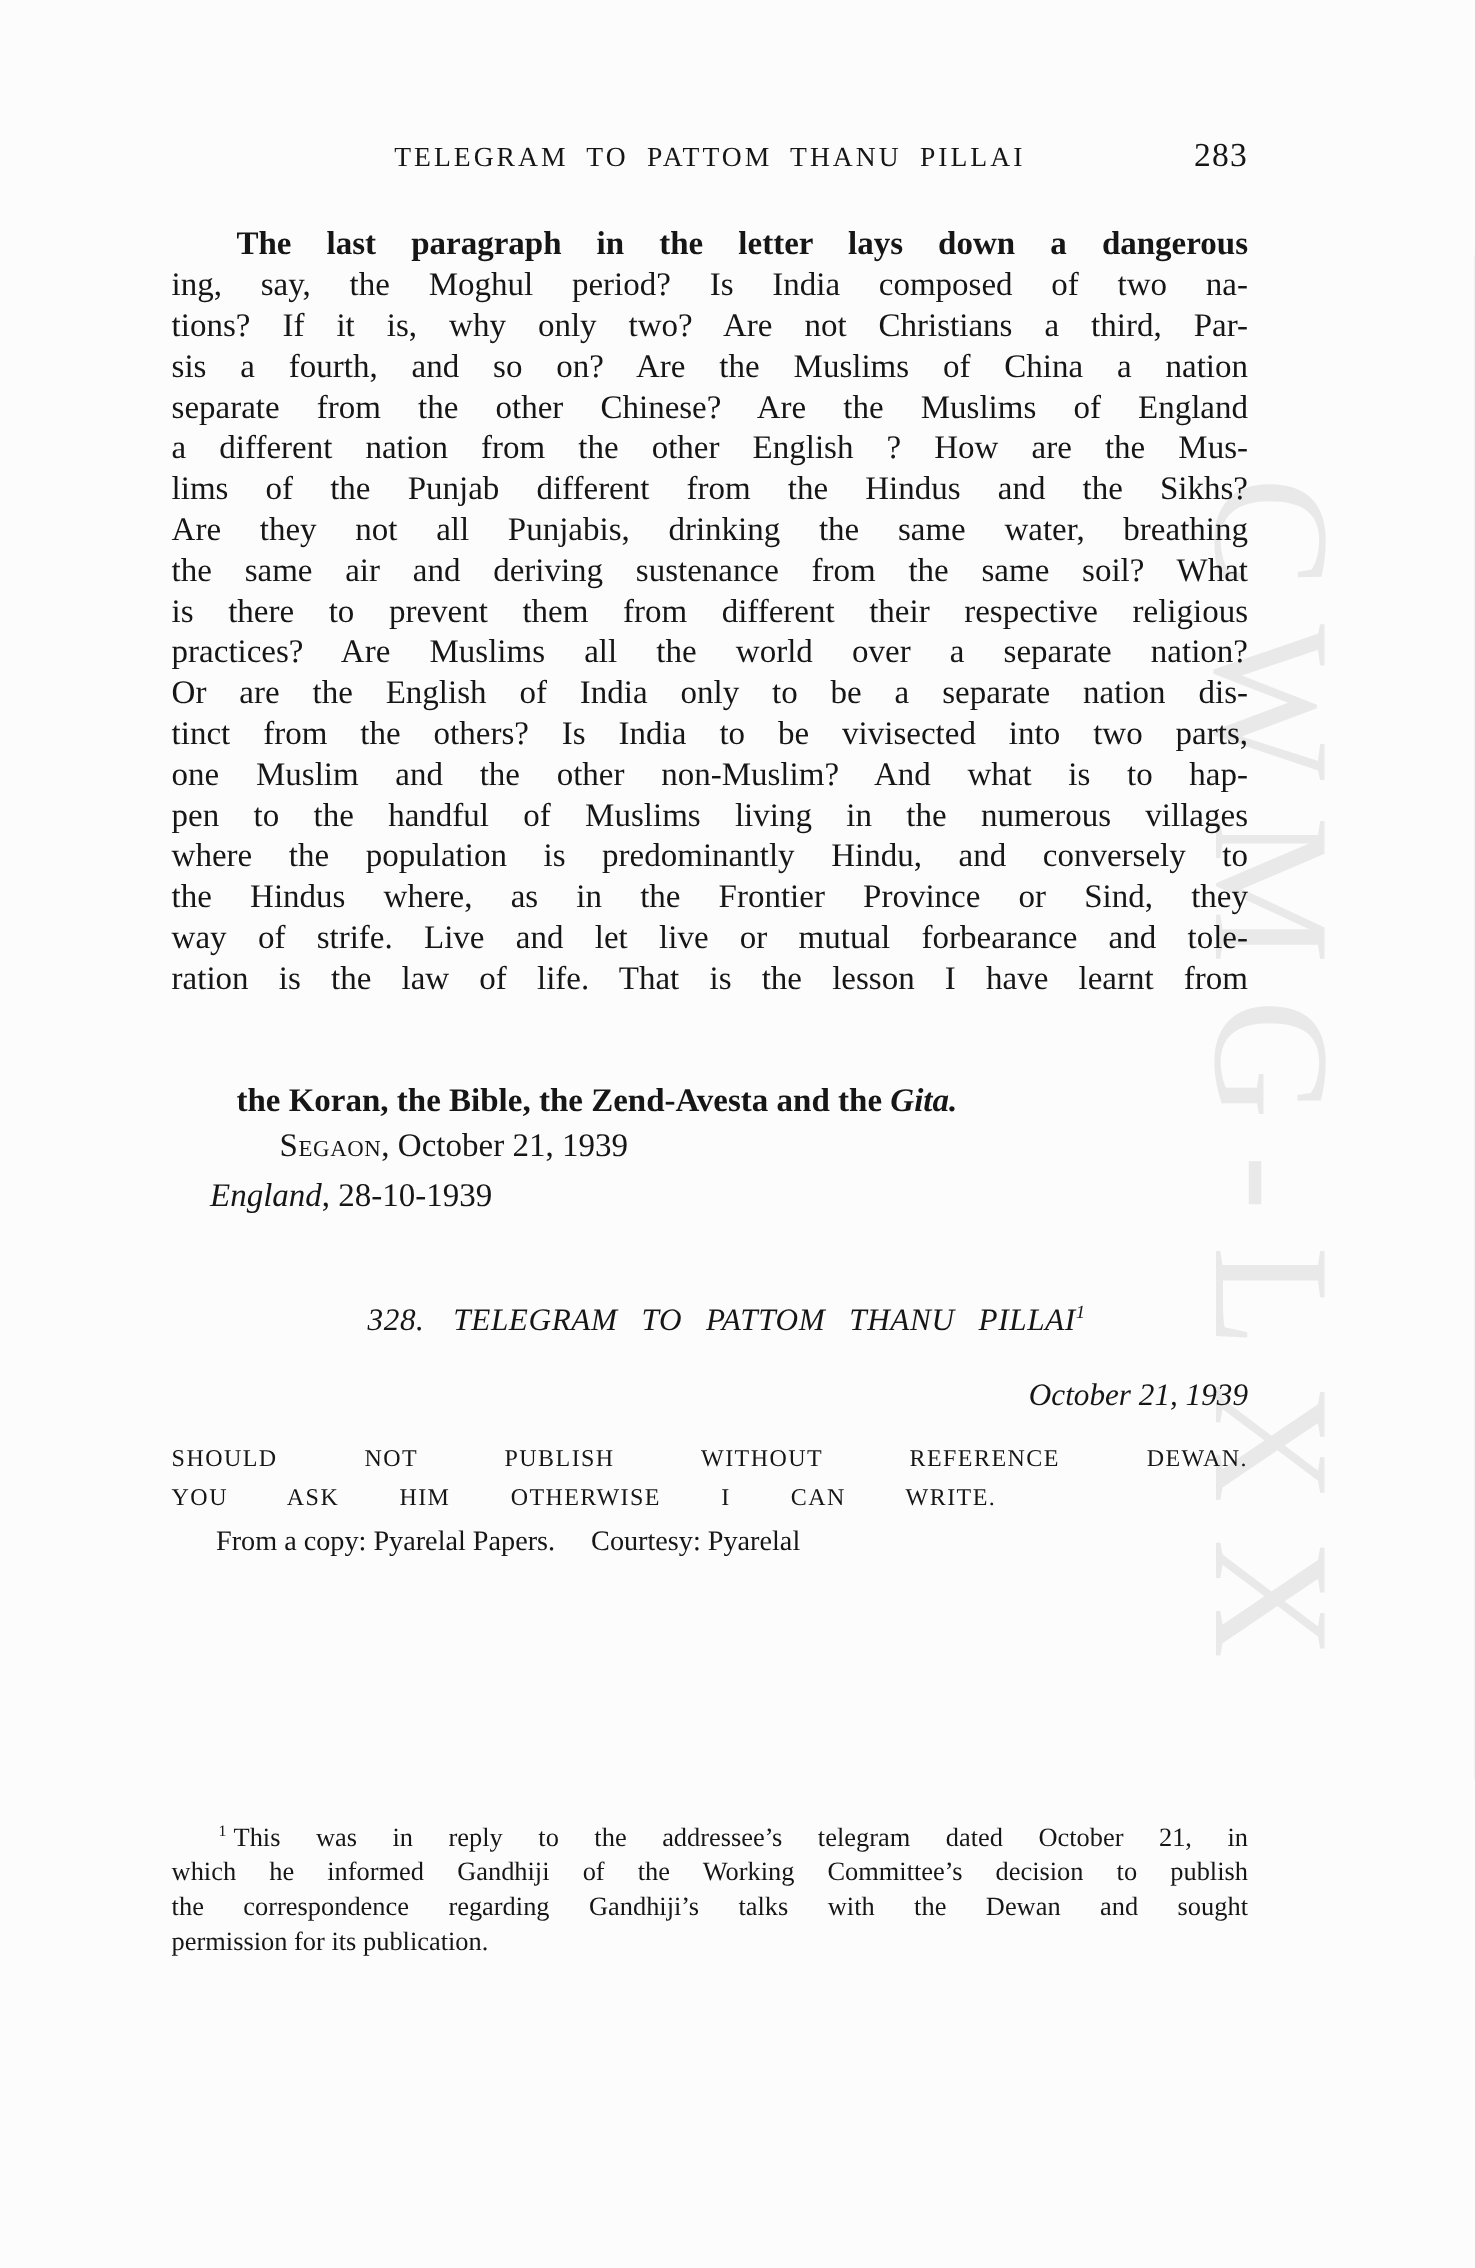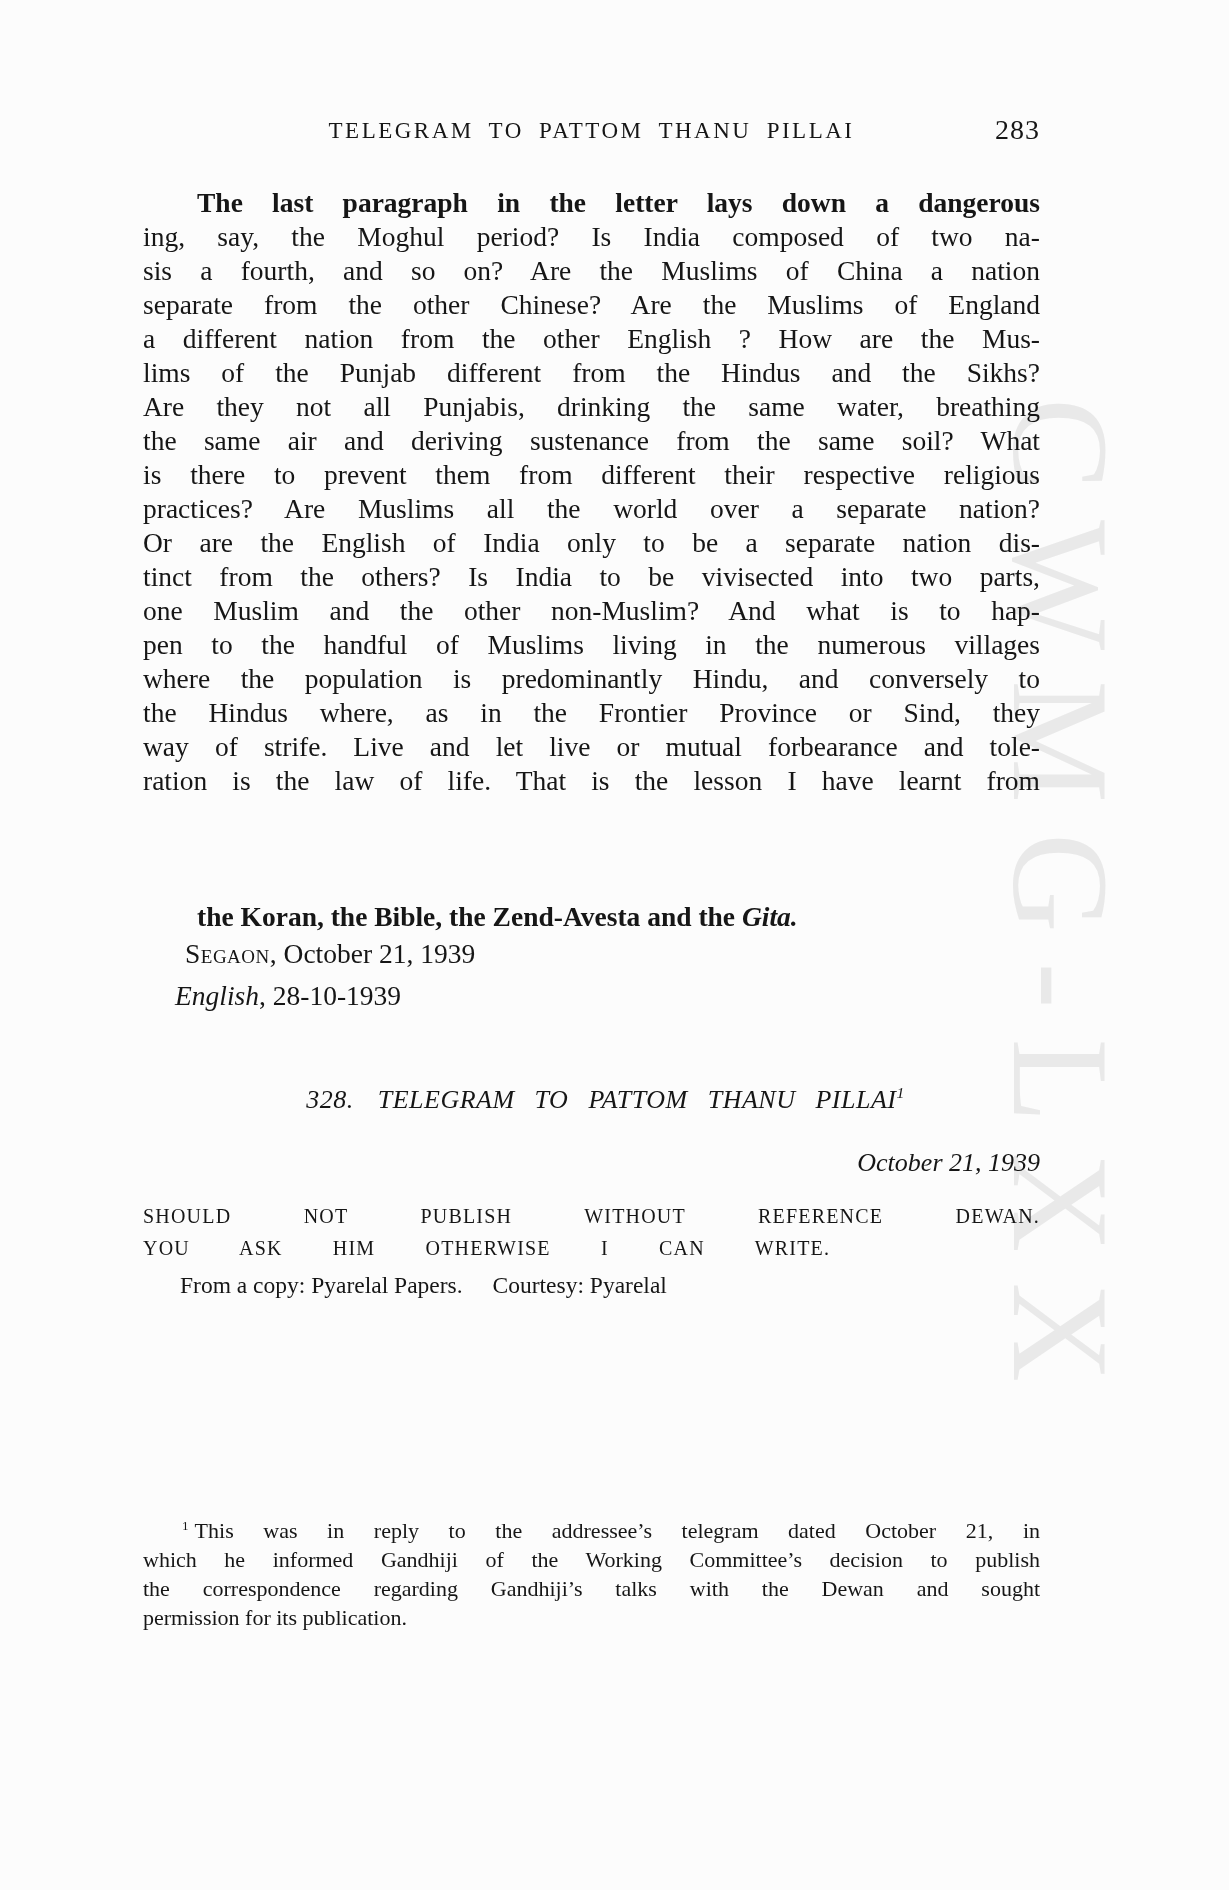--- a/index.html
+++ b/index.html
@@ -51,21 +51,21 @@
   }
   .jline{text-align:justify;text-align-last:justify;}
   .body-block > div:first-child{padding-left:54px;font-weight:bold;}
   .ital{font-style:italic;}
   
   .dateline{
     position:absolute;left:143px;top:938px;width:897px;
     font-size:27.5px;
   }
   .dateline .indent{display:inline-block;width:42px;}
-  .sc{font-variant:small-caps;letter-spacing:0.5px;}
+  .sc{font-variant:small-caps;letter-spacing:0.5px;margin-left:48px;}
   .publine{
     position:absolute;left:143px;top:980px;width:897px;
     font-size:27.5px;
   }
   .publine .indent{display:inline-block;width:32px;}
   
   .article-heading{
     position:absolute;left:143px;top:1085px;width:897px;
     text-align:center;font-style:italic;
     font-size:26px;word-spacing:13px;letter-spacing:0.5px;
@@ -107,20 +107,21 @@
   <div class="content">
 
     <div class="running-header">
       <span class="running-title">TELEGRAM TO PATTOM THANU PILLAI</span>
       <span class="page-number">283</span>
     </div>
 
     <div class="body-block">
     <div class="jline">The last paragraph in the letter lays down a dangerous</div>
         <div class="jline">ing, say, the Moghul period?  Is India composed of two na-</div>
+        <div class="jline">tions?  If it is, why only two?  Are not Christians a third, Par-</div>
         <div class="jline">sis a fourth, and so on?  Are the Muslims of China a nation</div>
         <div class="jline">separate from the other Chinese?  Are the Muslims of England</div>
         <div class="jline">a different nation from the other English ?  How are the Mus-</div>
         <div class="jline">lims of the Punjab different from the Hindus and the Sikhs?</div>
         <div class="jline">Are they not all Punjabis, drinking the same water, breathing</div>
         <div class="jline">the same air and deriving sustenance from the same soil?  What</div>
         <div class="jline">is there to prevent them from different their respective religious</div>
         <div class="jline">practices?  Are Muslims all the world over a separate nation?</div>
         <div class="jline">Or are the English of India only to be a separate nation dis-</div>
         <div class="jline">tinct from the others?  Is India to be vivisected into two parts,</div>
@@ -134,21 +135,21 @@
 
     <div class="body-block" style="top:900px">
       <div><span>the Koran, the Bible, the Zend-Avesta and the </span><span class="ital">Gita.</span></div>
     </div>
 
     <div class="dateline">
       <span class="indent"></span><span class="sc">Segaon</span><span>, October 21, 1939</span>
     </div>
 
     <div class="publine">
-      <span class="indent"></span><span class="ital">English</span><span>, 28-10-1939</span>
+      <span class="indent"></span><span class="ital">England</span><span>, 28-10-1939</span>
     </div>
 
     <div class="article-heading">
       <span class="art-no">328.</span><span>TELEGRAM TO PATTOM THANU PILLAI</span><sup>1</sup>
     </div>
 
     <div class="article-date">October 21, 1939</div>
 
     <div class="telegram">
     <div class="jline">SHOULD NOT PUBLISH WITHOUT REFERENCE DEWAN.</div>

